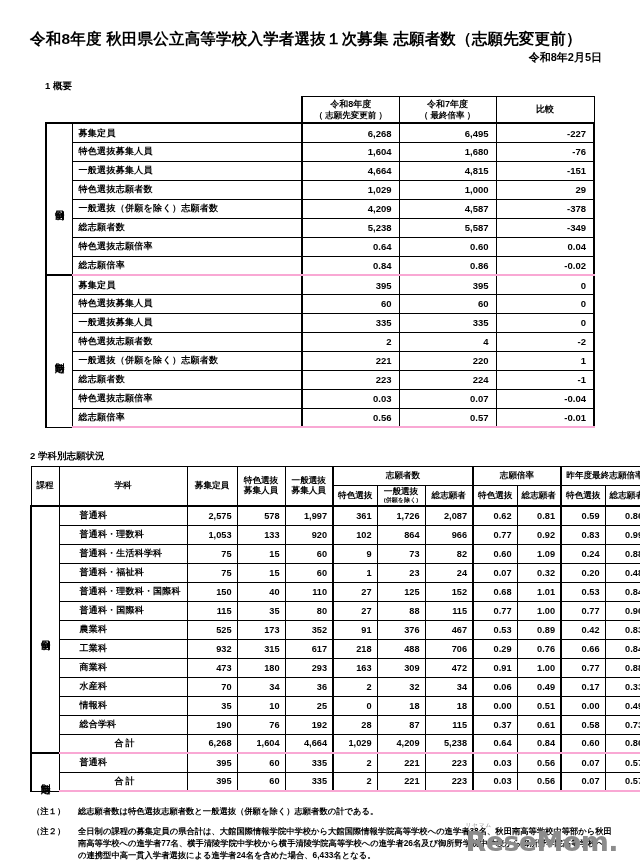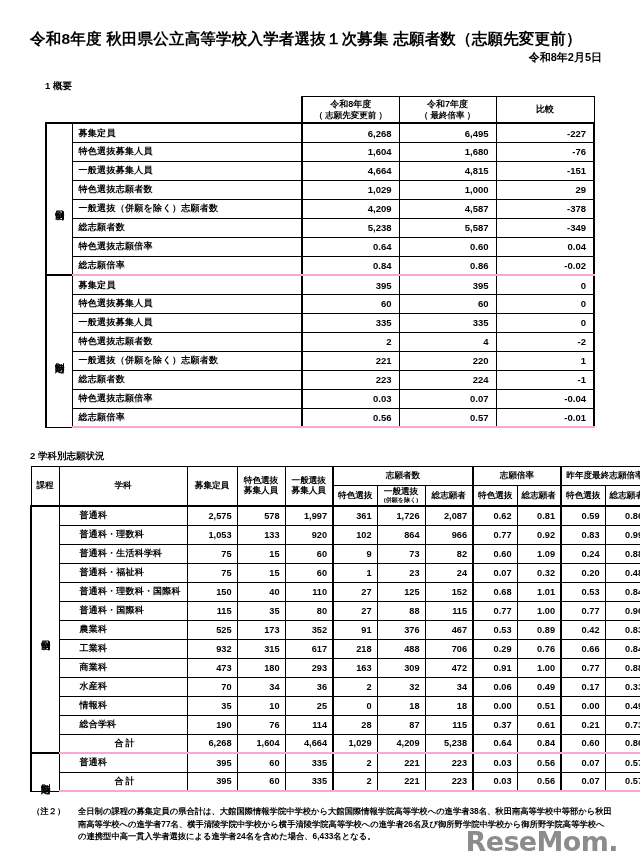--- a/index.html
+++ b/index.html
@@ -508,27 +508,27 @@
             <td class="t2-num">18</td>
             <td class="t2-num bl-thick">0.00</td>
             <td class="t2-num">0.51</td>
             <td class="t2-num bl-thick">0.00</td>
             <td class="t2-num br-thick">0.49</td>
           </tr>
           <tr class="">
             <td class="t2-dept">総合学科</td>
             <td class="t2-num">190</td>
             <td class="t2-num">76</td>
-            <td class="t2-num">114</td>
+            <td class="t2-num">192</td>
             <td class="t2-num bl-thick">28</td>
             <td class="t2-num">87</td>
             <td class="t2-num">115</td>
             <td class="t2-num bl-thick">0.37</td>
             <td class="t2-num">0.61</td>
-            <td class="t2-num bl-thick">0.21</td>
+            <td class="t2-num bl-thick">0.58</td>
             <td class="t2-num br-thick">0.73</td>
           </tr>
           <tr class="thick-bottom">
             <td class="t2-dept center">合計</td>
             <td class="t2-num">6,268</td>
             <td class="t2-num">1,604</td>
             <td class="t2-num">4,664</td>
             <td class="t2-num bl-thick">1,029</td>
             <td class="t2-num">4,209</td>
             <td class="t2-num">5,238</td>
@@ -563,20 +563,24 @@
             <td class="t2-num">0.56</td>
             <td class="t2-num bl-thick">0.07</td>
             <td class="t2-num br-thick">0.57</td>
           </tr>
         </tbody>
     </table>
   </div>
 
   <div class="notes" id="notes-wrap">
       <div class="note">
+        <div class="note-tag">（注１）</div>
+        <div class="note-body">総志願者数は特色選抜志願者数と一般選抜（併願を除く）志願者数の計である。</div>
+      </div>
+      <div class="note">
         <div class="note-tag">（注２）</div>
         <div class="note-body">全日制の課程の募集定員の県合計は、大館国際情報学院中学校から大館国際情報学院高等学校への進学者38名、秋田南高等学校中等部から秋田南高等学校への進学者77名、横手清陵学院中学校から横手清陵学院高等学校への進学者26名及び御所野学院中学校から御所野学院高等学校への連携型中高一貫入学者選抜による進学者24名を含めた場合、6,433名となる。</div>
       </div>
     </div>
 
   <div class="logo">
     <span class="logo-kana">リセマム</span>
     <span class="logo-text">ReseMom.</span>
   </div>
 

